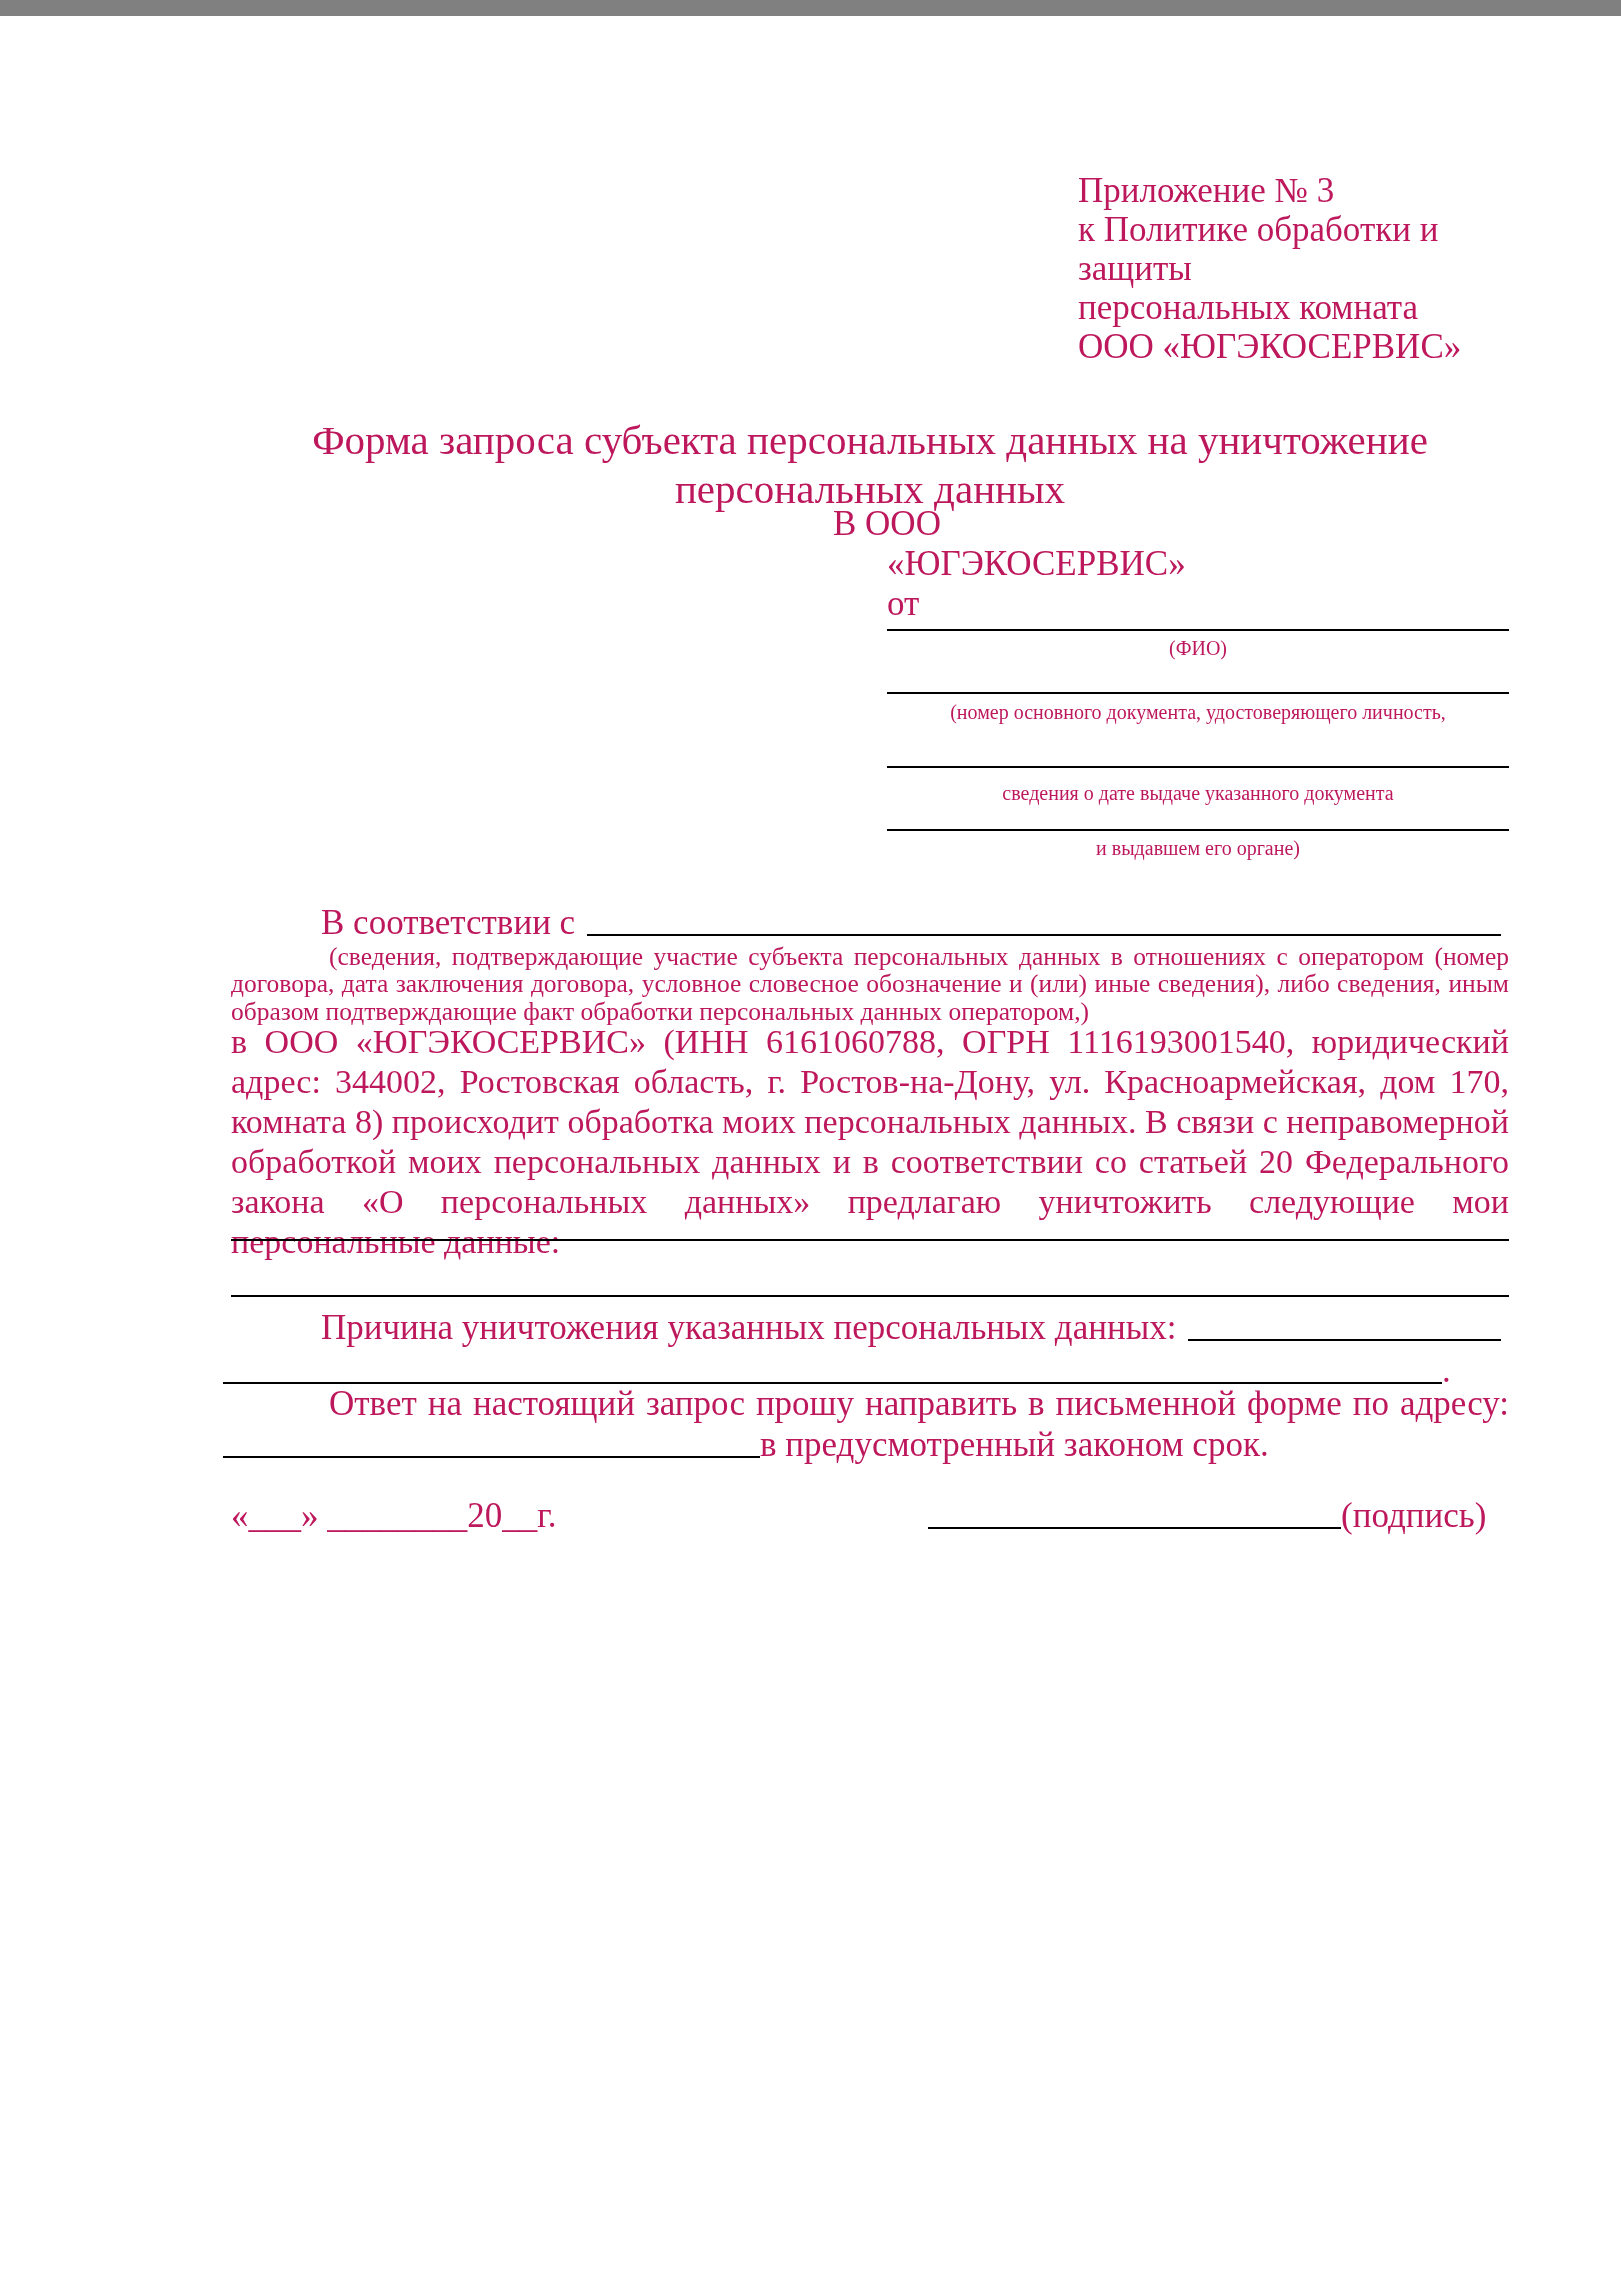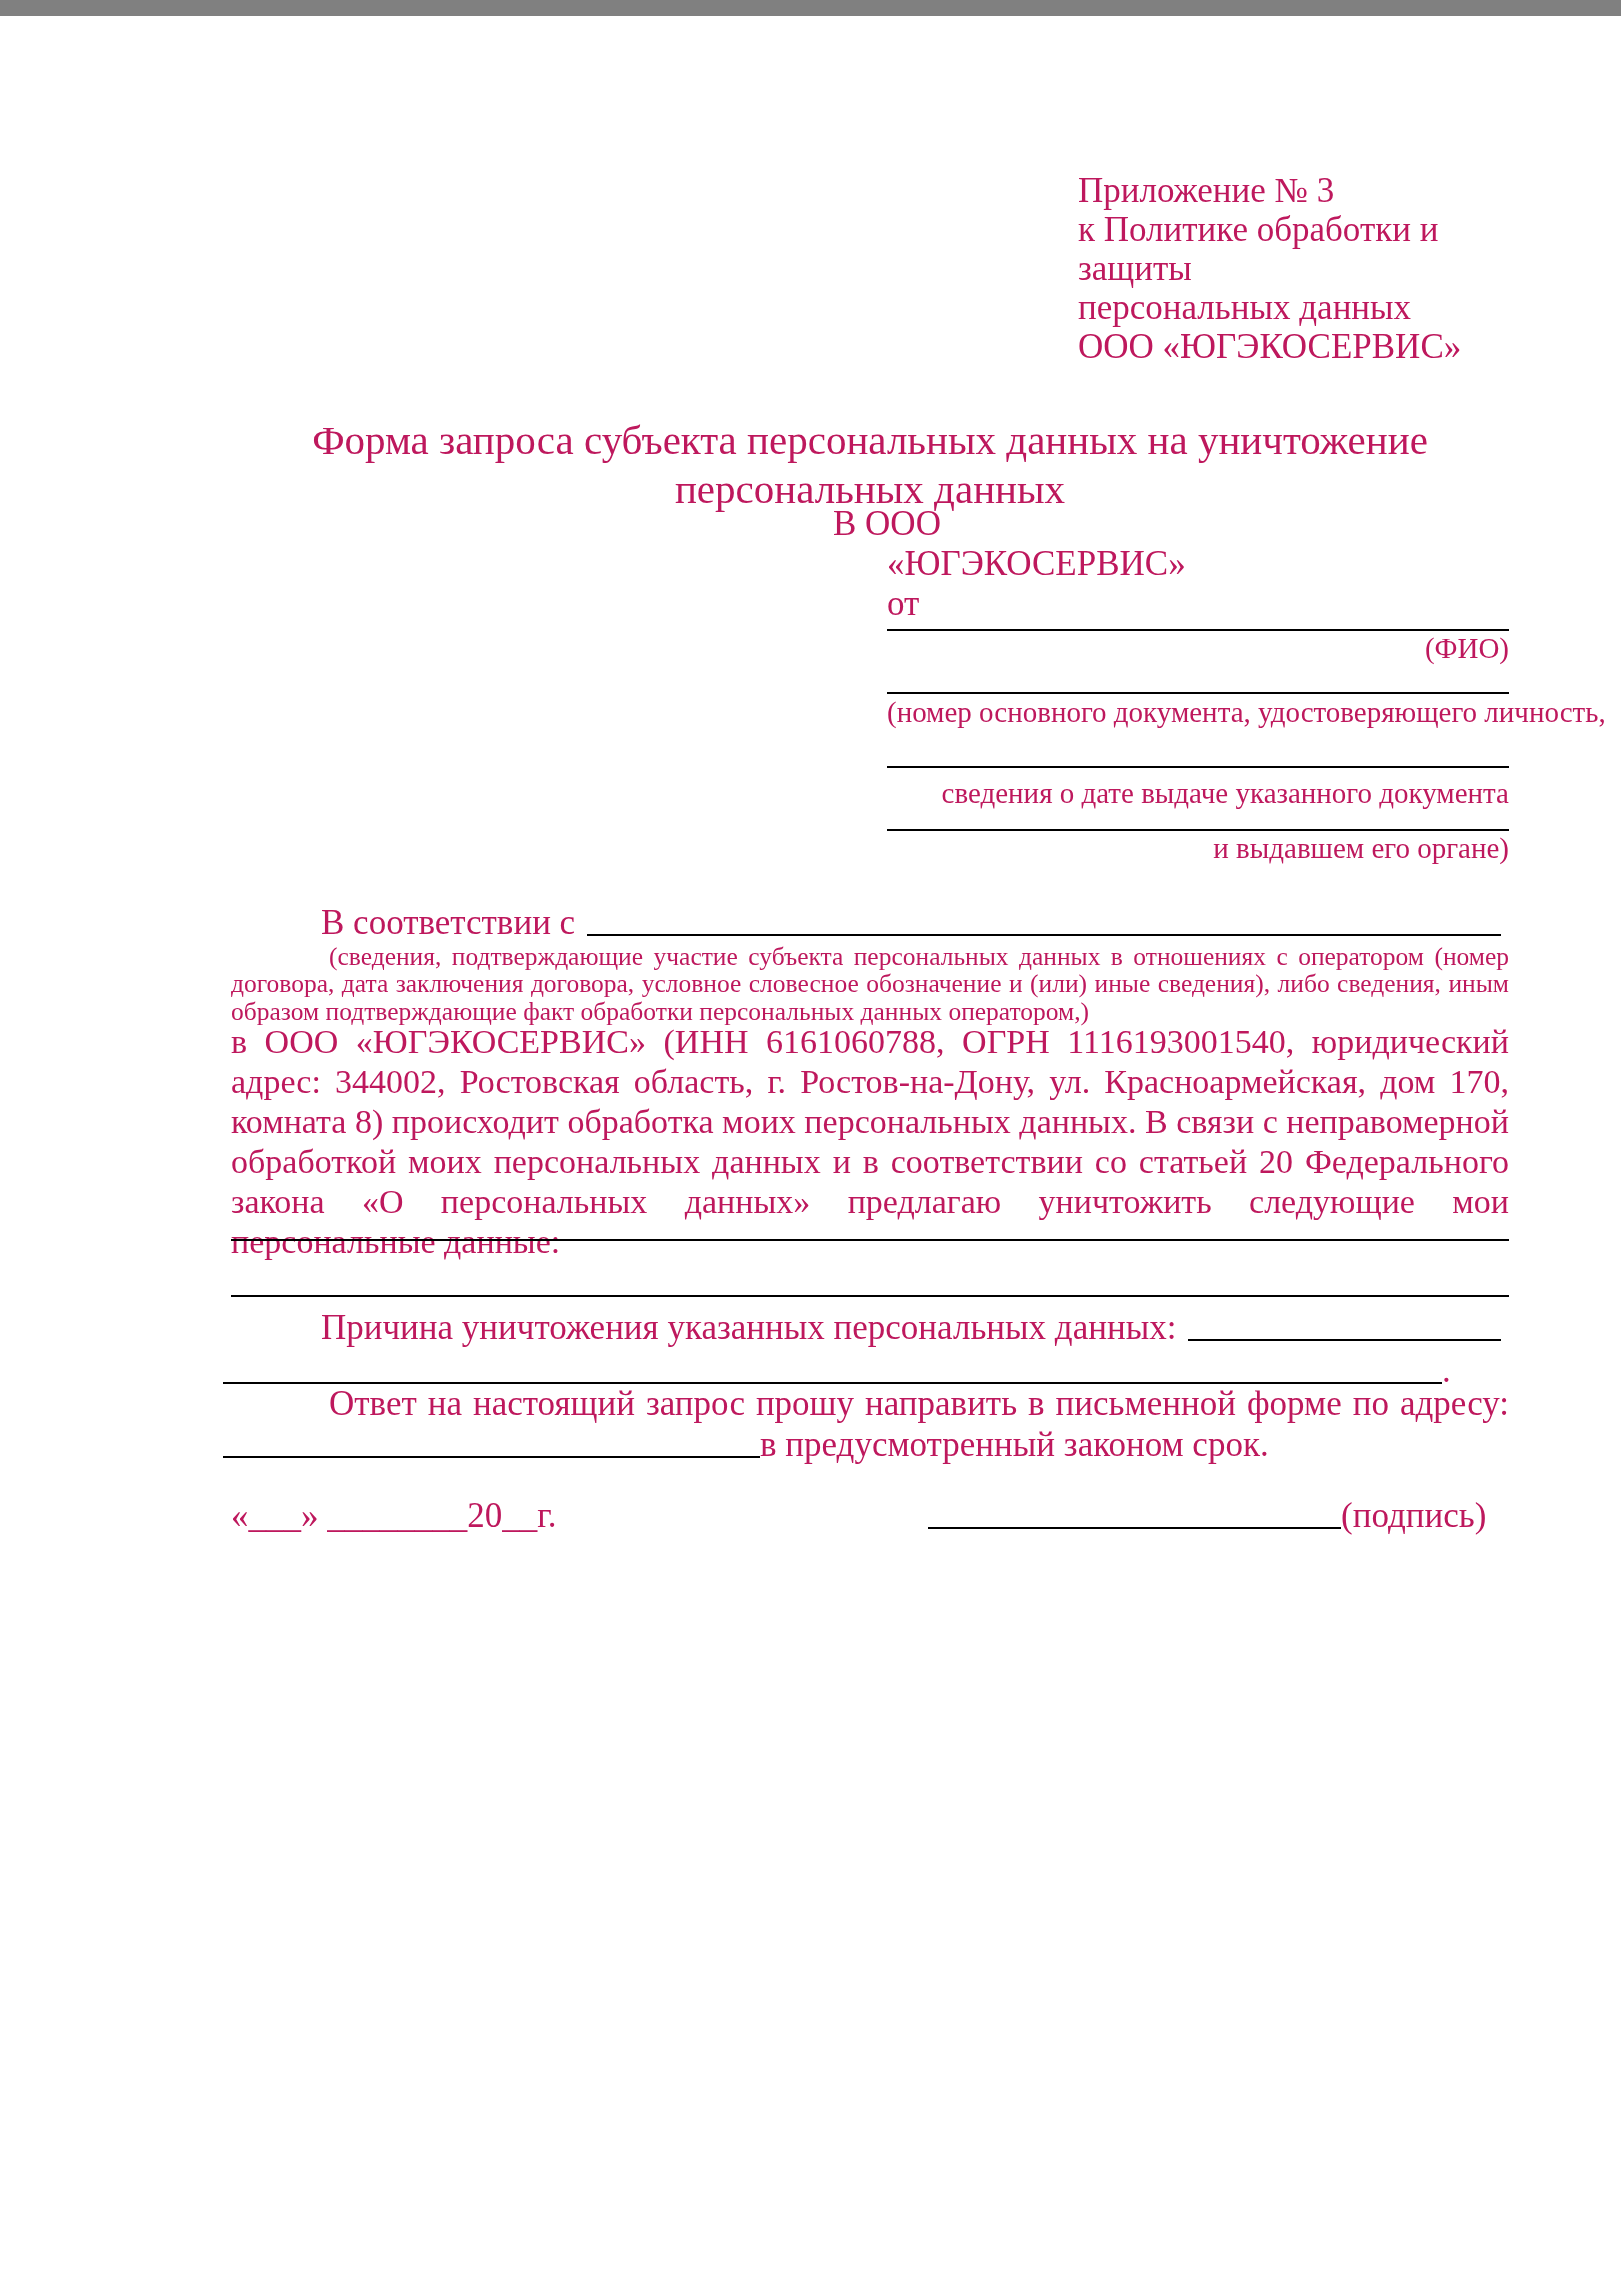--- a/index.html
+++ b/index.html
@@ -32,22 +32,22 @@
   .addr-org { left: 887px; top: 528px; }
   .addr-from{ left: 887px; top: 568px; }
 
   
   .rule { border-top: 2.9px solid #000; height: 0; }
   .field-rule { left: 887px; width: 622px; }
   .r1 { top: 613px; } .r2 { top: 676px; } .r3 { top: 750px; } .r4 { top: 813px; }
 
   
   .cap {
-    left: 887px; width: 622px; text-align: right;
-    font-size: 29px; line-height: 27.4px; white-space: nowrap;
+    left: 887px; width: 622px; text-align: center;
+    font-size: 20px; line-height: 27.4px; white-space: nowrap;
   }
   .c1 { top: 619px; } .c2 { top: 683px; } .c3 { top: 764px; } .c4 { top: 819px; }
 
   
   .flexrow { display: flex; align-items: flex-end; left: 223px; width: 1278px; }
   .indent { width: 98px; flex: 0 0 98px; }
   .fill-line { flex: 1 1 auto; border-bottom: 2.9px solid #000; margin-bottom: 6.9px; margin-left: 11.8px; }
   .fixed-line { flex: 0 0 auto; border-bottom: 2.9px solid #000; margin-bottom: 6.9px; }
   .accordance { top: 887px; }
 
@@ -78,21 +78,21 @@
   .nowrap { white-space: nowrap; }
 </style>
 </head>
 <body>
 
 <div class="page">
 
   <div class="abs appendix">
     <div>Приложение № 3</div>
     <div>к Политике обработки и защиты</div>
-    <div>персональных данных</div>
+    <div>персональных комната</div>
     <div>ООО «ЮГЭКОСЕРВИС»</div>
   </div>
 
   <div class="abs title">Форма запроса субъекта персональных данных на уничтожение персональных данных</div>
 
   <div class="abs addr-in">В ООО</div>
   <div class="abs addr-org">«ЮГЭКОСЕРВИС»</div>
   <div class="abs addr-from">от</div>
 
   <div class="abs rule field-rule r1"></div>

